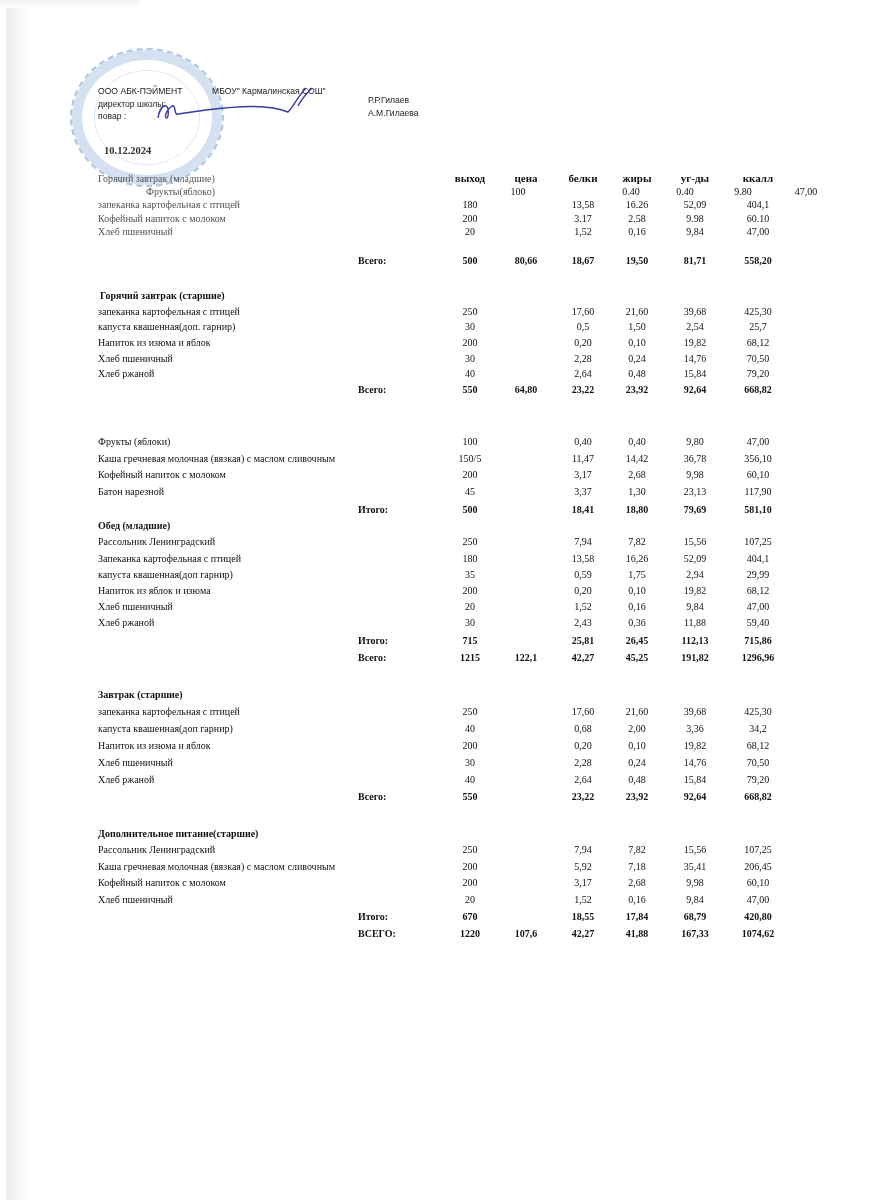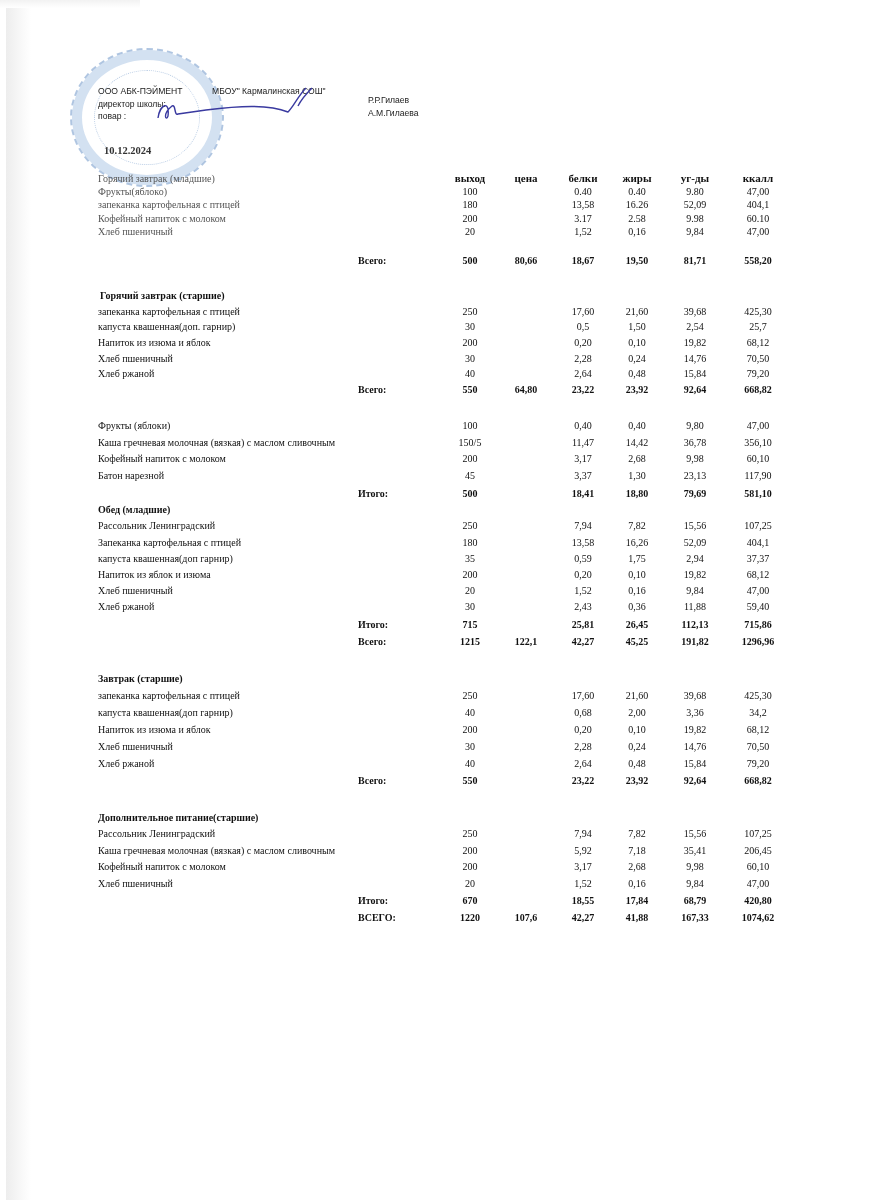--- a/index.html
+++ b/index.html
@@ -76,21 +76,21 @@
     <span class="c prot">белки</span>
     <span class="c fat">жиры</span>
     <span class="c carb">уг-ды</span>
     <span class="c kcal">ккалл</span>
   </div>
   <div id="sections">
       <div class="section">
         <div class="row" style="height: 13.2px; line-height: 13.2px; margin-top: -12px;">
           <span class="name faded" style="left: 0px;">Горячий завтрак (младшие)</span>
         </div>
-        <div class="row" style="height: 13.2px; line-height: 13.2px;">
+        <div class="row" style="height: 13.2px; line-height: 13.2px; margin-left: 48px;">
           <span class="name faded">Фрукты(яблоко)</span>
           <span class="c out">100</span>
           <span class="c prot">0.40</span>
           <span class="c fat">0.40</span>
           <span class="c carb">9.80</span>
           <span class="c kcal">47,00</span>
         </div>
         <div class="row" style="height: 13.2px; line-height: 13.2px;">
           <span class="name faded">запеканка картофельная с птицей</span>
           <span class="c out">180</span>
@@ -175,21 +175,21 @@
           <span class="c out">550</span>
           <span class="c price">64,80</span>
           <span class="c prot">23,22</span>
           <span class="c fat">23,92</span>
           <span class="c carb">92,64</span>
           <span class="c kcal">668,82</span>
         </div>
         <div style="height: 20px;"></div>
       </div>
       <div class="section">
-        <div class="row" style="height: 16.6px; line-height: 16.6px;">
+        <div class="row" style="height: 16.6px; line-height: 16.6px; margin-top: 16px;">
           <span class="name">Фрукты (яблоки)</span>
           <span class="c out">100</span>
           <span class="c prot">0,40</span>
           <span class="c fat">0,40</span>
           <span class="c carb">9,80</span>
           <span class="c kcal">47,00</span>
         </div>
         <div class="row" style="height: 16.6px; line-height: 16.6px;">
           <span class="name">Каша  гречневая  молочная (вязкая) с маслом сливочным</span>
           <span class="c out">150/5</span>
@@ -243,21 +243,21 @@
           <span class="c fat">16,26</span>
           <span class="c carb">52,09</span>
           <span class="c kcal">404,1</span>
         </div>
         <div class="row" style="height: 16.2px; line-height: 16.2px;">
           <span class="name">капуста квашенная(доп гарнир)</span>
           <span class="c out">35</span>
           <span class="c prot">0,59</span>
           <span class="c fat">1,75</span>
           <span class="c carb">2,94</span>
-          <span class="c kcal">37,37</span>
+          <span class="c kcal">29,99</span>
         </div>
         <div class="row" style="height: 16.2px; line-height: 16.2px;">
           <span class="name">Напиток из  яблок и изюма</span>
           <span class="c out">200</span>
           <span class="c prot">0,20</span>
           <span class="c fat">0,10</span>
           <span class="c carb">19,82</span>
           <span class="c kcal">68,12</span>
         </div>
         <div class="row" style="height: 16.2px; line-height: 16.2px;">

